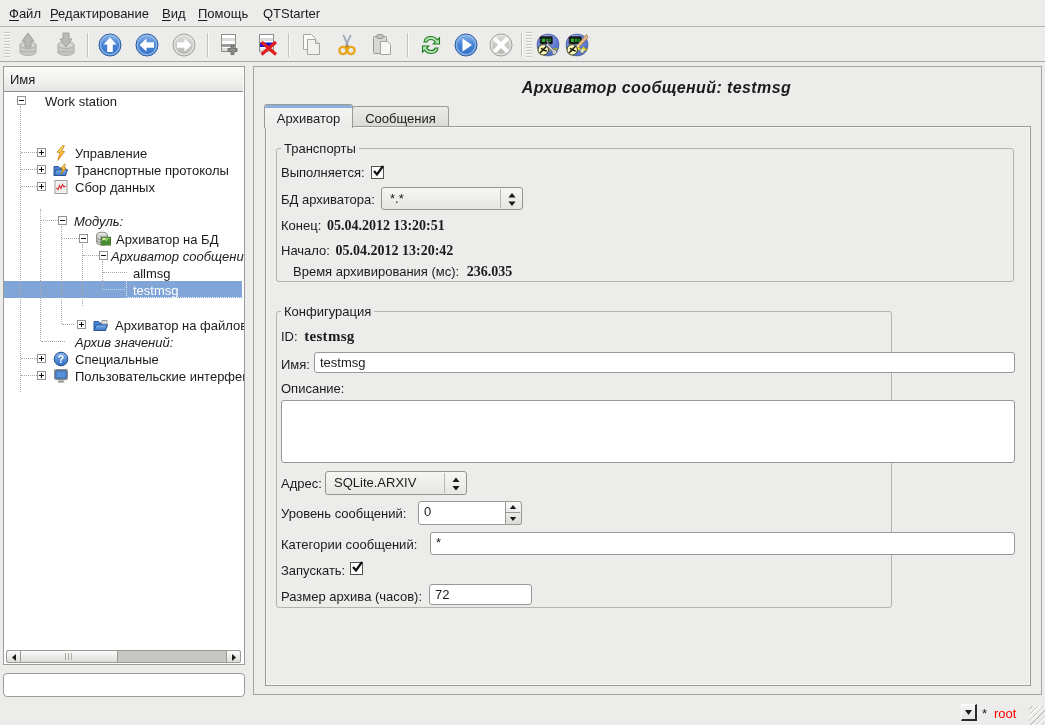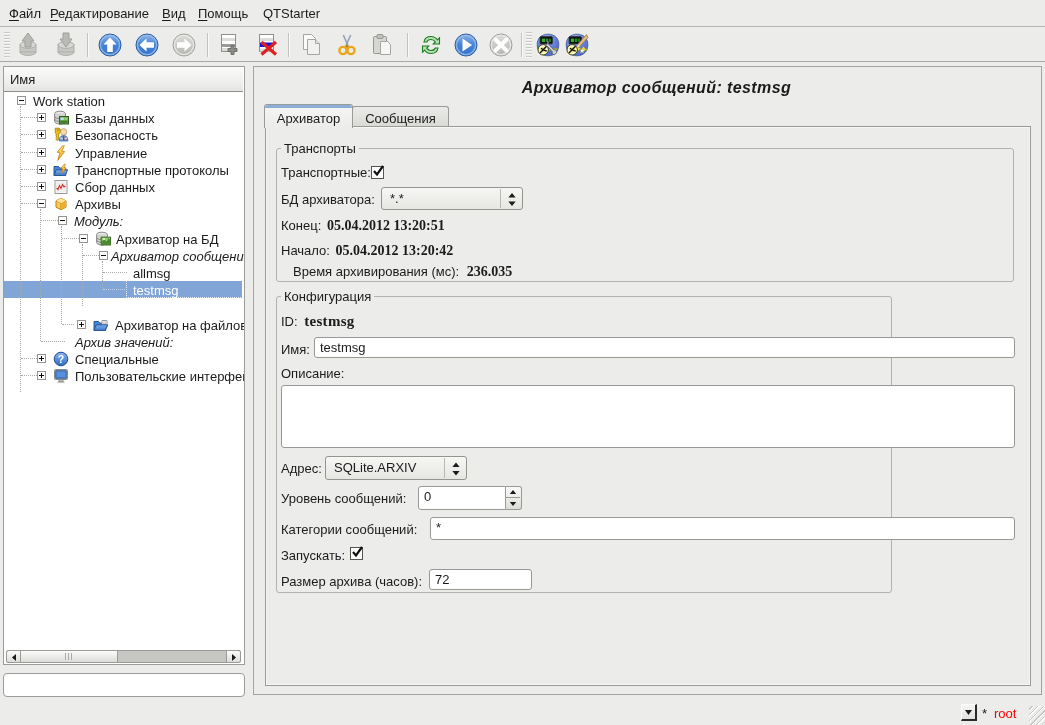--- a/index.html
+++ b/index.html
@@ -198,54 +198,21 @@
     <div class="vline" style="left:16px;top:14px;height:286px"></div>
     <div class="vline" style="left:36px;top:117px;height:132px"></div>
     <div class="vline" style="left:57px;top:134px;height:98px"></div>
     <div class="vline" style="left:78px;top:152px;height:62px"></div>
     <div class="vline" style="left:98px;top:169px;height:28px"></div>
 
     <div class="trow" style="top:0">
       <div class="exp" style="left:12px">
           <i></i>
         </div>
-      <span class="tt" style="left:28px">Work station</span>
-    </div>
-    <div class="trow" style="top:17px">
-      <div class="hstub" style="left:16px;top:8px;width:16px"></div>
-      <div class="exp plus" style="left:32px">
-          <i></i>
-          <b></b>
-        </div>
-      <svg class="ti" style="left:48px" viewBox="0 0 16 16">
-        <ellipse cx="7" cy="3.6" rx="5.4" ry="2.4" fill="#e8e8e6" stroke="#8a8a88"></ellipse>
-        <path d="M1.6 3.6 v8 c0 1.3 2.4 2.4 5.4 2.4 s5.4-1.1 5.4-2.4 v-8" fill="#d2d2d0" stroke="#8a8a88"></path>
-        <path d="M1.6 6.3 c0 3.2 10.8 3.2 10.8 0 M1.6 9 c0 3.2 10.8 3.2 10.8 0" fill="none" stroke="#8a8a88"></path>
-        <rect x="6.5" y="6.5" width="9" height="7.5" fill="#6aa84f" stroke="#2f5d1d"></rect>
-        <rect x="7.5" y="7.5" width="3.3" height="2.5" fill="#b7dcf7"></rect>
-        <rect x="11.4" y="7.5" width="3.1" height="2.5" fill="#8fce6e"></rect>
-        <rect x="7.5" y="10.8" width="7" height="2.2" fill="#4a7d33"></rect>
-      </svg>
-      <span class="tt" style="left:70px">Базы данных</span>
-    </div>
-    <div class="trow" style="top:34px">
-      <div class="hstub" style="left:16px;top:8px;width:16px"></div>
-      <div class="exp plus" style="left:32px">
-          <i></i>
-          <b></b>
-        </div>
-      <svg class="ti" style="left:48px" viewBox="0 0 16 16">
-        <path d="M2.2 1.2 h4.2 l1 1.2 v3 l-1.6 1 v5.6 l-1.4 1.6 -1.6-1.2 1-1 -1-1 1-1.2 -1.2-1 1-1 -1.2-1.1 z" fill="#f5c400" stroke="#8a6a00" stroke-width=".7"></path>
-        <path d="M4.3 2.4 h1.8 v1.4 h-1.8 z" fill="#fff" stroke="#8a6a00" stroke-width=".6"></path>
-        <ellipse cx="10.6" cy="4.9" rx="3.1" ry="3.3" fill="#f6d9ac" stroke="#b98c50" stroke-width=".7"></ellipse>
-        <path d="M6.3 14 c0-3.6 1.6-5.4 4.3-5.4 s4.3 1.8 4.3 5.4 z" fill="#6aa0e8" stroke="#2c5694" stroke-width=".7"></path>
-        <path d="M7.6 9.8 c.8 1.4 5.2 1.4 6 0 l1 1.6 c-1.6 1.8 -6.4 1.8 -8 0 z" fill="#cfe4fa" stroke="#4a78b8" stroke-width=".5"></path>
-        <path d="M10.2 9 h.9 l.4 3.4 -.8 1.2 -.8-1.2 z" fill="#d42222"></path>
-      </svg>
-      <span class="tt" style="left:70px">Безопасность</span>
+      <span class="tt" style="left:40px">Work station</span>
     </div>
     <div class="trow" style="top:52px">
       <div class="hstub" style="left:16px;top:8px;width:16px"></div>
       <div class="exp plus" style="left:32px">
           <i></i>
           <b></b>
         </div>
       <svg class="ti" style="left:48px" viewBox="0 0 16 16">
         <path d="M9.5 0.8 L4.2 7.2 L7 7.8 L4.8 15.4 L11.6 6.6 L8.6 6.1 L11.4 0.8 Z" fill="url(#blt)" stroke="#c87d10" stroke-width=".8"></path>
       </svg>
@@ -269,33 +236,20 @@
       <div class="exp plus" style="left:32px">
           <i></i>
           <b></b>
         </div>
       <svg class="ti" style="left:48px" viewBox="0 0 16 16">
         <rect x="2" y="1.5" width="12" height="13" fill="#fcfcfb" stroke="#9a9a98"></rect>
         <rect x="3" y="2.5" width="10" height="11" fill="#efefed"></rect>
         <path d="M3.5 9 L5 10.5 L6.5 6.5 L8 9.5 L9.5 5.5 L11 8 L12.5 7" fill="none" stroke="#d23030" stroke-width="1.1"></path>
       </svg>
       <span class="tt" style="left:70px">Сбор данных</span>
-    </div>
-    <div class="trow" style="top:103px">
-      <div class="hstub" style="left:16px;top:8px;width:16px"></div>
-      <div class="exp" style="left:32px">
-          <i></i>
-        </div>
-      <svg class="ti" style="left:48px" viewBox="0 0 16 16">
-        <path d="M3 4.8 L8 2.2 L13 4.8 L13 11.2 L8 13.8 L3 11.2 Z" fill="#f7c95c" stroke="#b8860b"></path>
-        <path d="M3 4.8 L8 7.2 L13 4.8 M8 7.2 L8 13.8" fill="none" stroke="#b8860b"></path>
-        <path d="M3 4.8 L8 2.2 L13 4.8 L8 7.2 Z" fill="#fde39a"></path>
-        <path d="M8 7.2 L13 4.8 L13 11.2 L8 13.8 Z" fill="#edaf30"></path>
-      </svg>
-      <span class="tt" style="left:70px">Архивы</span>
     </div>
     <div class="trow" style="top:120px">
       <div class="hstub" style="left:36px;top:8px;width:17px"></div>
       <div class="exp" style="left:53px">
           <i></i>
         </div>
       <span class="tt it" style="left:69px">Модуль:</span>
     </div>
     <div class="trow" style="top:138px">
       <div class="hstub" style="left:57px;top:8px;width:17px"></div>
@@ -394,38 +348,38 @@
   <div class="a" style="left:10px;top:37px;width:89px;height:24px;background:linear-gradient(#f5f5f3,#ececea);border:1px solid #9a9a97;border-bottom:none;border-radius:3px 3px 0 0;z-index:3">
     <div class="a" style="left:0;top:0;width:87px;height:3px;background:#8aaed8;border-radius:3px 3px 0 0"></div>
     <div class="a" style="left:0;top:6px;width:87px;text-align:center">Архиватор</div>
   </div>
   <div class="a" style="left:98px;top:39px;width:97px;height:22px;background:linear-gradient(#ebebe9,#d8d8d5);border:1px solid #9a9a97;border-bottom:none;border-radius:3px 3px 0 0;z-index:1">
     <div class="a" style="left:0;top:4px;width:95px;text-align:center">Сообщения</div>
   </div>
   <div class="a" style="left:11px;top:59px;width:766px;height:560px;border:1px solid #9a9a97;background:#ececea;box-shadow:inset 0 0 0 1px #f6f6f4;z-index:2"></div>
   <div class="a gbox" style="left:22px;top:81px;width:738px;height:134px;z-index:4">
     <span class="glabel">Транспорты</span>
-    <span class="lbl" style="left:4px;top:16px">Транспортные:</span>
+    <span class="lbl" style="left:4px;top:16px">Выполняется:</span>
     <div class="chk" style="left:94px;top:17px">
         <svg width="15" height="15" style="position:absolute;left:-1px;top:-3px">
           <path d="M3 7 L6 10.5 L12 2" fill="none" stroke="#111" stroke-width="2.2"></path>
         </svg>
       </div>
     <span class="lbl" style="left:4px;top:43px">БД архиватора:</span>
     <div class="cbox" style="left:104px;top:38px;width:142px;height:23px">
       <span class="cbtext">*.*</span>
       <div class="cbarr"><svg width="22" height="21">
             <path d="M11 4 L14.6 8.4 L7.4 8.4 Z M11 17 L14.6 12.6 L7.4 12.6 Z" fill="#1b1b1b"></path>
           </svg></div>
     </div>
     <span class="lbl" style="left:4px;top:69px">Конец: <span class="b" style="padding-left:2px">05.04.2012 13:20:51</span></span>
     <span class="lbl" style="left:4px;top:94px">Начало: <span class="b" style="padding-left:2px">05.04.2012 13:20:42</span></span>
     <span class="lbl" style="left:16px;top:115px">Время архивирования (мс): <span class="b" style="padding-left:4px">236.035</span></span>
   </div>
-  <div class="a gbox" style="left:22px;top:229px;width:616px;height:297px;z-index:4">
+  <div class="a gbox" style="left:22px;top:244px;width:616px;height:297px;z-index:4">
     <span class="glabel">Конфигурация</span>
     <span class="lbl" style="left:4px;top:16px">ID: <span class="b" style="padding-left:3px;font-size:15px;letter-spacing:.3px">testmsg</span></span>
     <span class="lbl" style="left:4px;top:45px">Имя:</span>
     <div class="inp" style="left:37px;top:40px;width:701px;height:21px">testmsg</div>
     <span class="lbl" style="left:4px;top:69px">Описание:</span>
     <div class="inp" style="left:4px;top:88px;width:734px;height:63px"></div>
     <span class="lbl" style="left:4px;top:164px">Адрес:</span>
     <div class="cbox" style="left:48px;top:159px;width:142px;height:24px">
       <span class="cbtext">SQLite.ARXIV</span>
       <div class="cbarr"><svg width="22" height="22">

